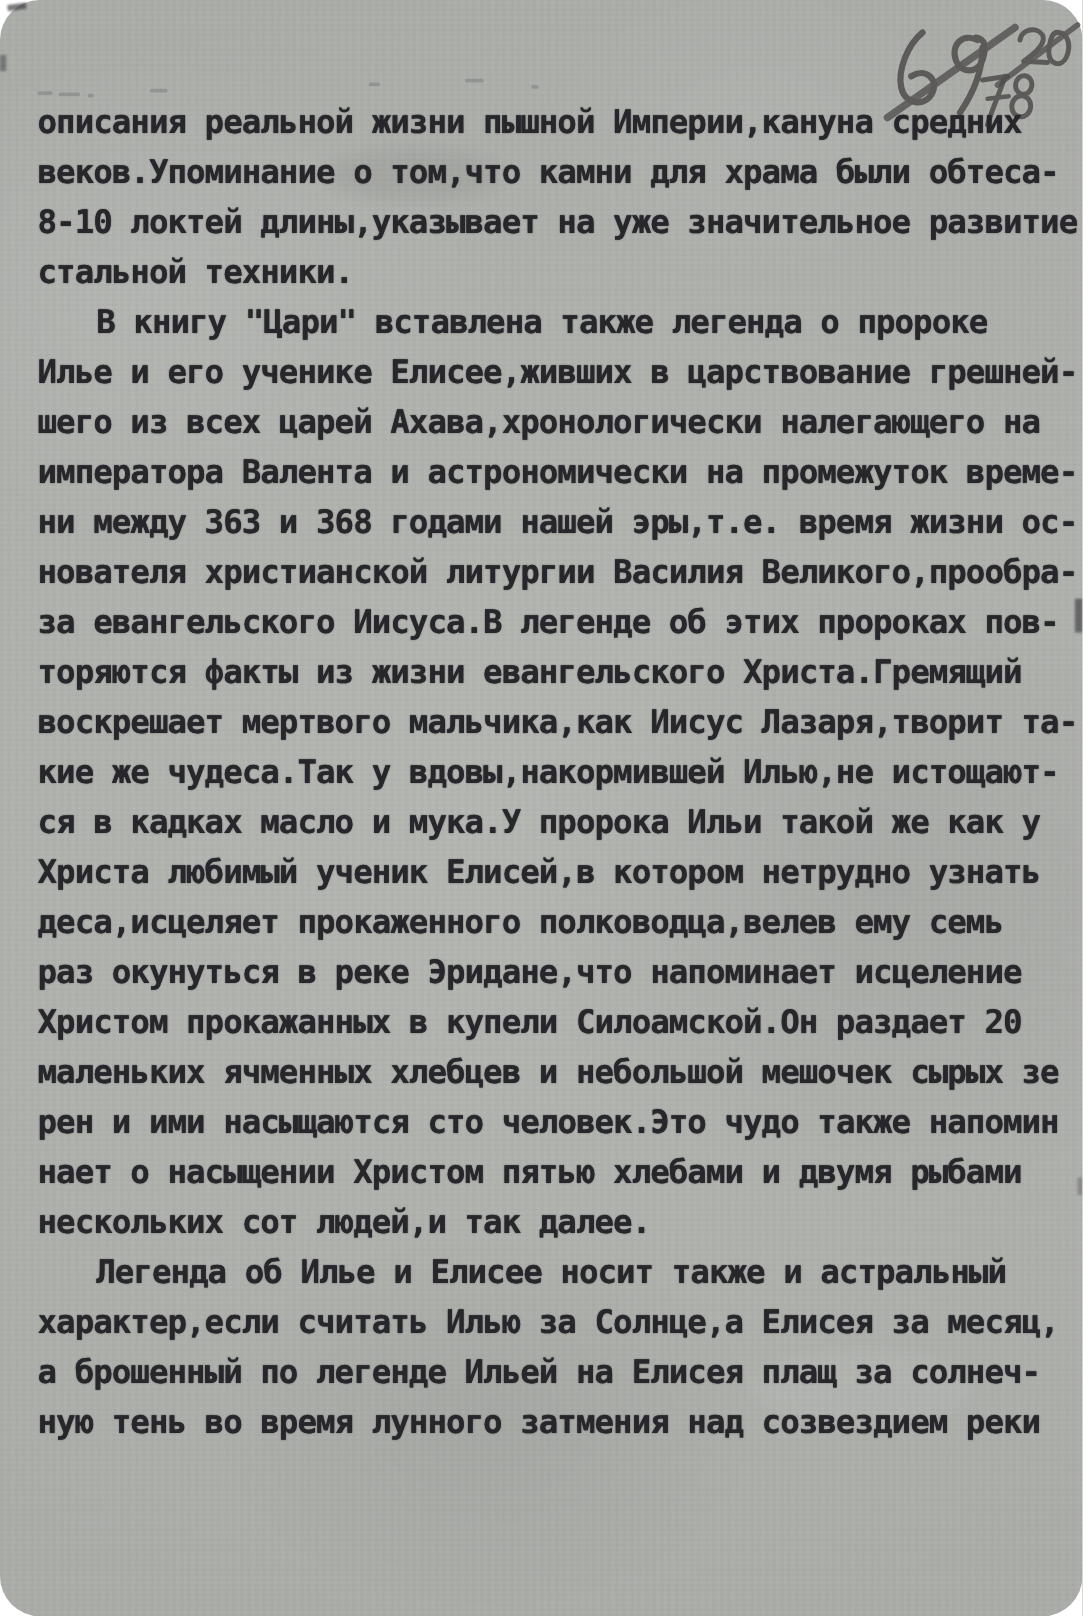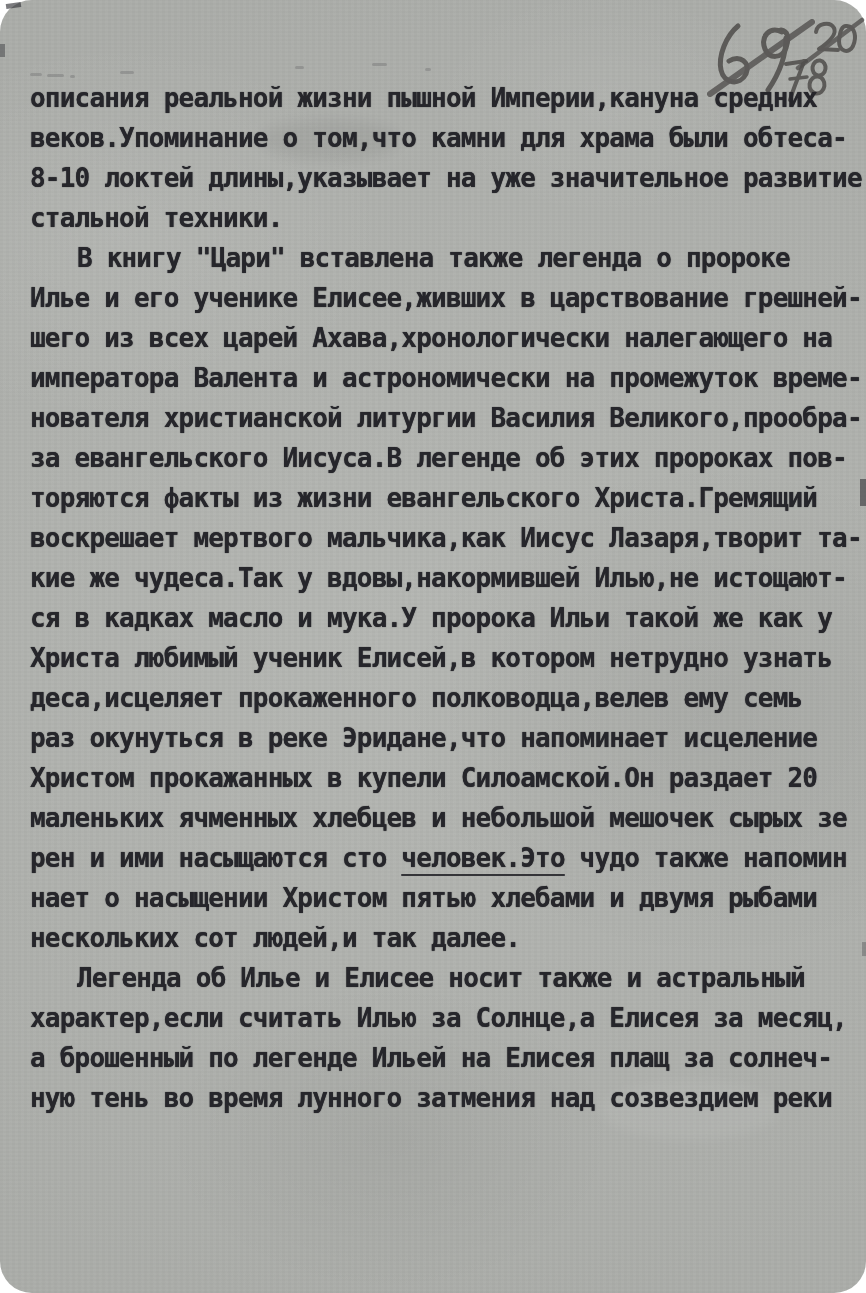--- a/index.html
+++ b/index.html
@@ -28,21 +28,20 @@
     filter:blur(.3px);
   }
   .line{white-space:nowrap;height:40px;}
   .paragraph.indent .line:first-child{text-indent:3ch;}
   .u-typed{
     text-decoration:underline;
     text-decoration-thickness:2.5px;
     text-underline-offset:5px;
   }
   .u-pencil{
-    text-decoration:underline;
     text-decoration-color:rgba(70,70,75,.38);
     text-decoration-thickness:1.5px;
     text-underline-offset:7px;
   }
   .handwriting{position:absolute;left:680px;top:8px;}
   .handwriting path,.handwriting ellipse{
     fill:none;stroke:#4f4d4b;stroke-linecap:round;stroke-linejoin:round;
   }
   .pencil-dash{
     position:absolute;height:3px;background:#5d5d5f;opacity:.3;
@@ -99,20 +98,21 @@
         <div class="line">описания реальной жизни пышной Империи,кануна средних</div>
         <div class="line">веков.Упоминание о том,что камни для храма были обтеса-</div>
         <div class="line">8-10 локтей длины,указывает на уже значительное развитие</div>
         <div class="line">стальной техники.</div>
       </div>
       <div class="paragraph indent">
         <div class="line">В книгу "Цари" вставлена также легенда о пророке</div>
         <div class="line">Илье и его ученике Елисее,живших в царствование грешней-</div>
         <div class="line">шего из всех царей Ахава,хронологически налегающего на</div>
         <div class="line">императора Валента и астрономически на промежуток време-</div>
+        <div class="line">ни между 363 и 368 годами нашей эры,т.е. время жизни ос-</div>
         <div class="line">нователя христианской литургии Василия Великого,прообра-</div>
         <div class="line">за евангельского Иисуса.В легенде об этих пророках пов-</div>
         <div class="line">торяются факты из жизни евангельского Христа.Гремящий</div>
         <div class="line">воскрешает мертвого мальчика,как Иисус Лазаря,творит та-</div>
         <div class="line">кие же чудеса.Так у вдовы,накормившей Илью,не истощают-</div>
         <div class="line">ся в кадках масло и мука.У пророка Ильи такой же как у</div>
         <div class="line">Христа любимый ученик Елисей,в котором нетрудно узнать</div>
         <div class="line">деса,исцеляет прокаженного полководца,велев ему семь</div>
         <div class="line">раз окунуться в реке Эридане,что напоминает исцеление</div>
         <div class="line">Христом прокажанных в купели Силоамской.Он раздает 20</div>

